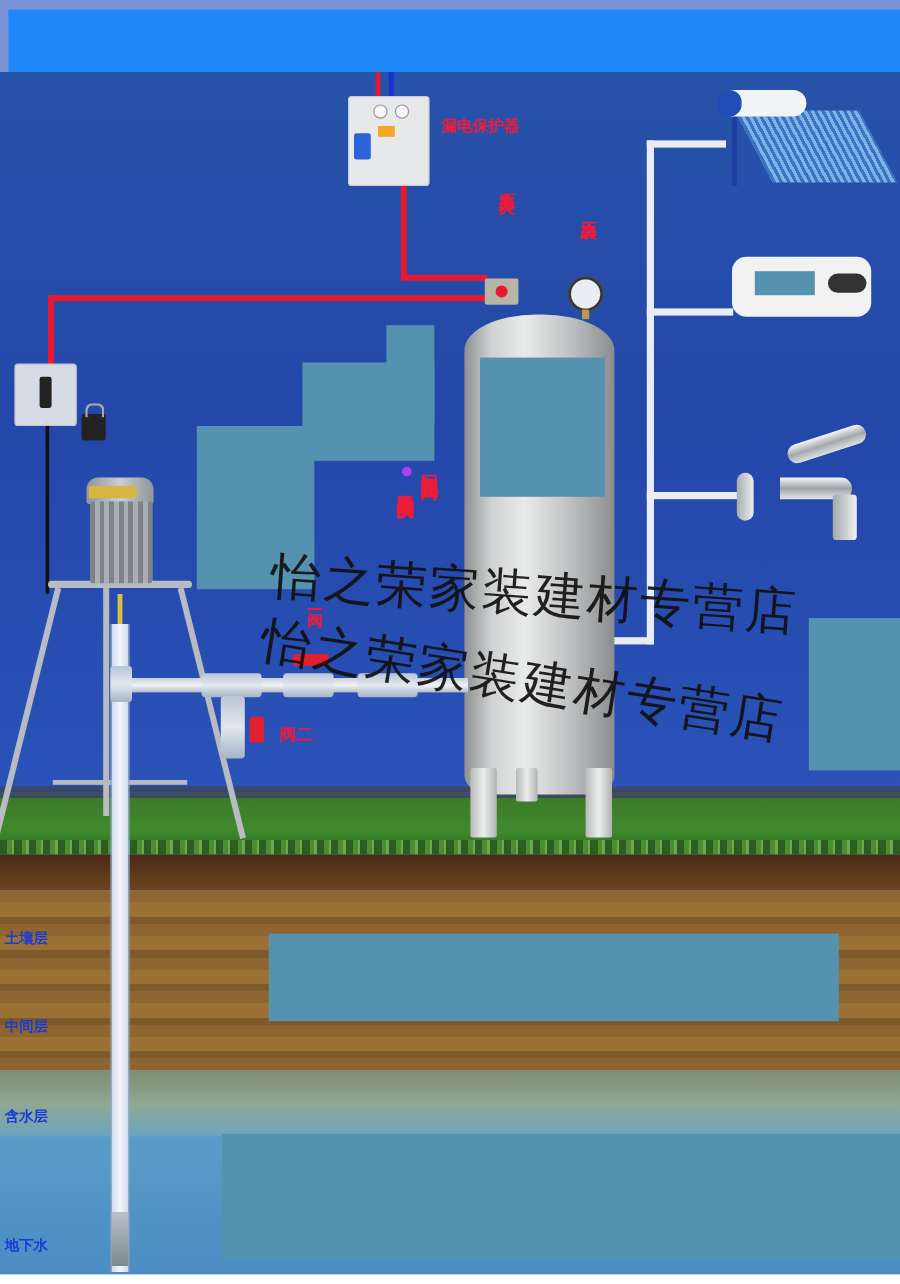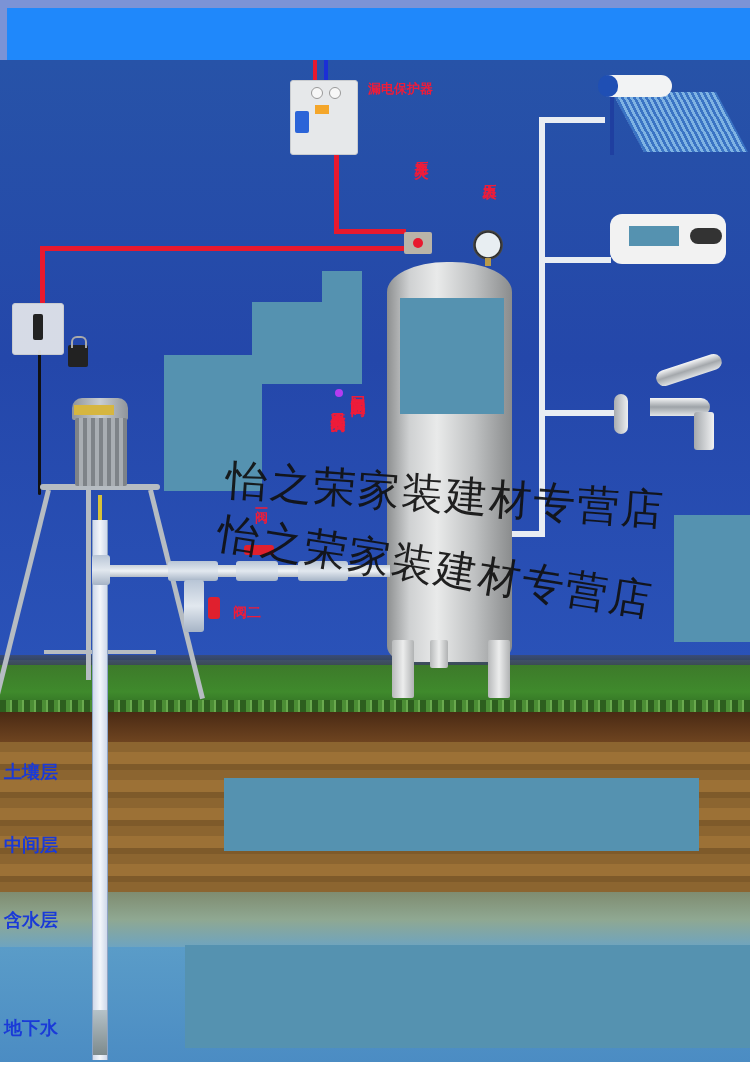--- a/index.html
+++ b/index.html
@@ -35,21 +35,21 @@
 
   
   .mask { background: #5592b0; }
 
   
   .wire-red { background: #e8192e; }
   .wire-blue { background: #1b2fd6; }
   .pipe-white { background: #e9edf3; }
 
   
-  .layer-label { color: #1a3ad8; font-weight: bold; font-size: 18px; left: 4px; }
+  .layer-label { color: #1a3ad8; font-weight: bold; font-size: 12px; left: 4px; margin-top: 14px; }
 
   
   .red-label { color: #ee1c3a; font-weight: bold; font-size: 14px; }
   .vertical { writing-mode: vertical-rl; letter-spacing: 1px; }
 
   
   .breaker { left: 290px; top: 80px; width: 68px; height: 75px; background: #e6e8ea;
     border: 1px solid #c9ccd0; border-radius: 3px; }
   .breaker .switch { left: 4px; top: 30px; width: 14px; height: 22px; background: #2b64d8; border-radius: 2px; }
   .breaker .tag { left: 24px; top: 24px; width: 14px; height: 9px; background: #f4a62a; }
@@ -154,21 +154,21 @@
   <div class="abs pipe-white" style="left:539px;top:257px;width:72px;height:6px;"></div>
   <div class="abs pipe-white" style="left:539px;top:410px;width:78px;height:6px;"></div>
   <div class="abs pipe-white" style="left:510px;top:531px;width:35px;height:6px;"></div>
 
   <div class="abs breaker">
     <div class="abs term" style="left:20px;"></div>
     <div class="abs term" style="left:38px;"></div>
     <div class="abs switch"></div>
     <div class="abs tag"></div>
   </div>
-  <div class="abs red-label" style="left:368px;top:80px;font-size:13px;font-family:Liberation Serif, serif;">漏电保护器</div>
+  <div class="abs red-label" style="left:368px;top:96px;font-size:13px;font-family:Liberation Serif, serif;">漏电保护器</div>
 
   <div class="abs pswitch"></div>
   <div class="abs" style="left:413px;top:238px;width:10px;height:10px;border-radius:50%;background:#e8192e;"></div>
   <div class="abs red-label vertical" style="left:413px;top:150px;">压力开关</div>
   <div class="abs gauge"></div>
   <div class="abs" style="left:485px;top:258px;width:6px;height:8px;background:#b89a4a;"></div>
   <div class="abs red-label vertical" style="left:481px;top:173px;">压力表</div>
 
   <div class="abs tank"></div>
   <div class="abs mask" style="left:400px;top:298px;width:104px;height:116px;"></div>

